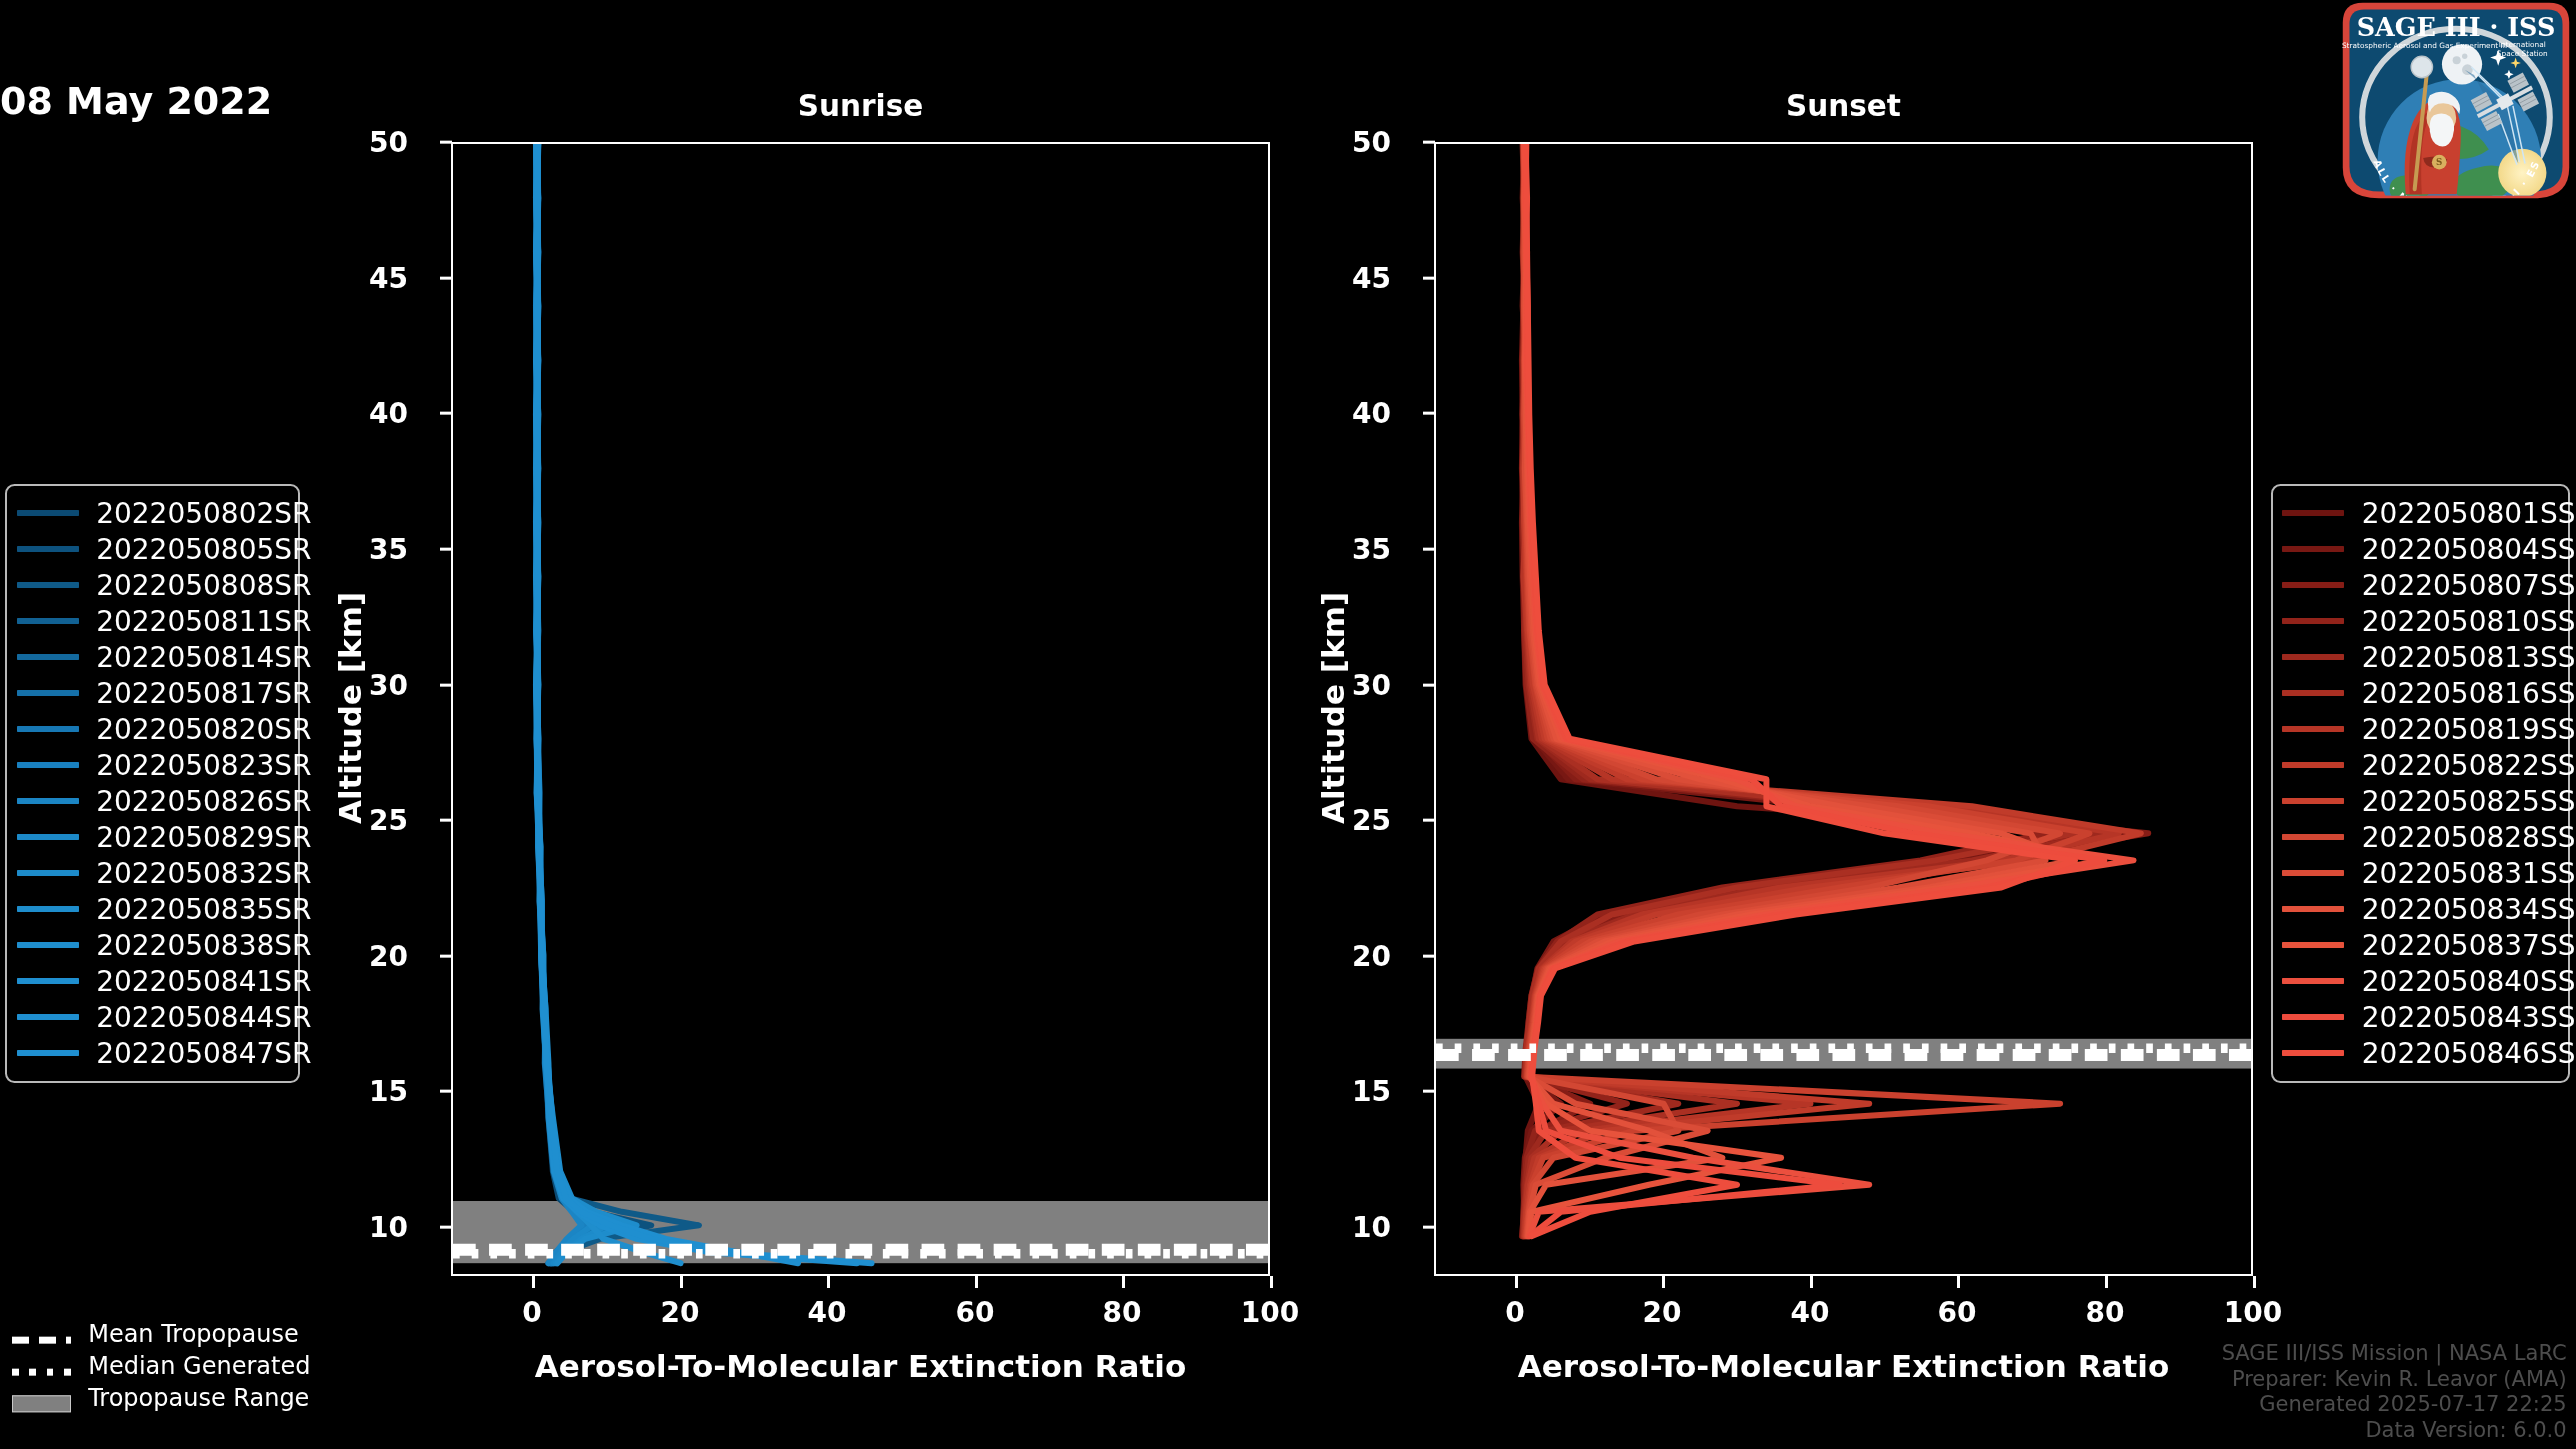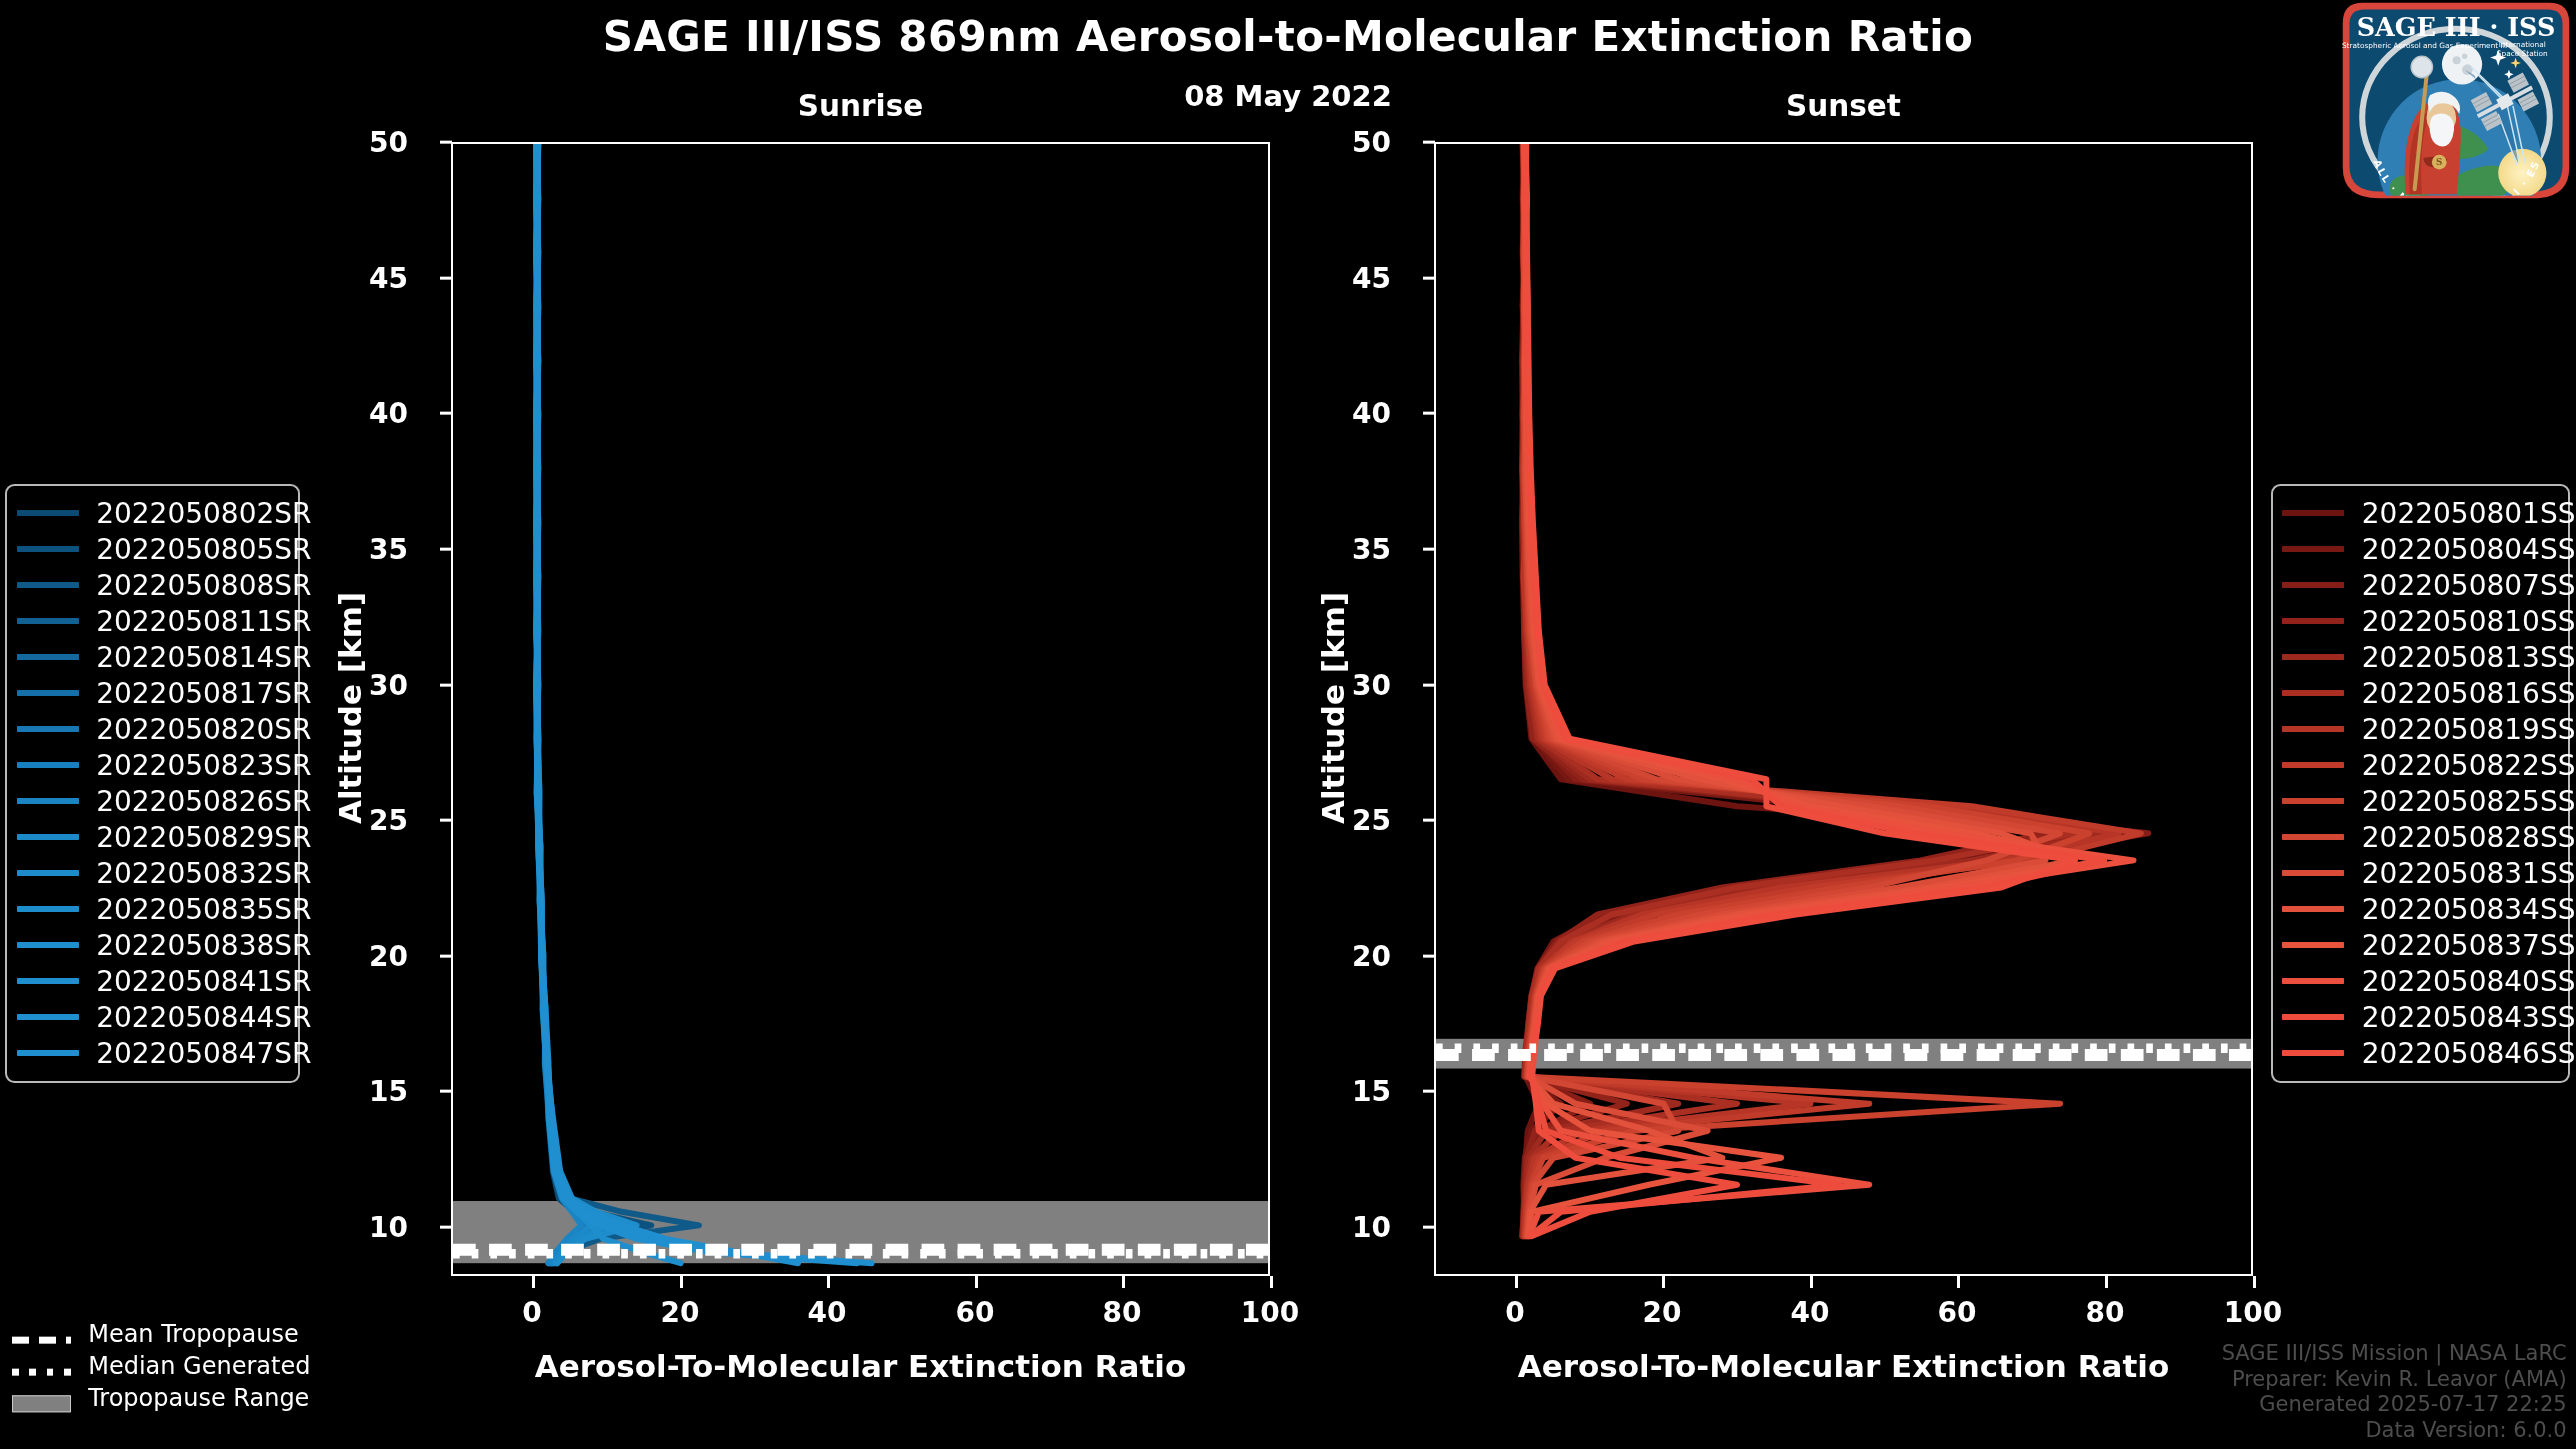--- a/index.html
+++ b/index.html
@@ -25,22 +25,21 @@
     text-align: center;
     font-size: 42px;
     font-weight: bold;
     letter-spacing: 0.3px;
     font-family: "DejaVu Sans", sans-serif;
   }
   #date-subtitle {
     position: absolute;
     left: 0; right: 0;
     top: 79px;
-    text-align: center;
-    font-size: 29px;
+    font-size: 38px;
     font-weight: bold;
   }
   .panel-title {
     position: absolute;
     top: 89px;
     font-size: 29.5px;
     font-weight: bold;
     text-align: center;
   }
   #sunrise-title { left: 451px; width: 819px; }
@@ -214,21 +213,20 @@
     width: 232px;
     height: 201px;
   }
   #mission-logo svg { display: block; width: 100%; height: 100%; }
 </style>
 </head>
 <body>
 
 <div class="root">
 
-  <div id="main-title">SAGE III/ISS 869nm Aerosol-to-Molecular Extinction Ratio</div>
   <div id="date-subtitle">08 May 2022</div>
   <div class="panel-title" id="sunset-title">Sunset</div>
   <div class="panel-title" id="sunrise-title">Sunrise</div>
 
   <div class="panel" id="panel-sunrise">
     <div class="plotarea" id="plot-sunrise">
         <svg viewBox="0 0 1221 1690" preserveAspectRatio="none">
           <rect x="0" y="1580.8373205741627" width="1221" height="92.9904306220094" fill="#808080"></rect>
           <polyline points="125.4,0 127.60000000000001,80.8612440191389 124.3,161.72248803827756 126.5,242.58373205741623 125.4,323.4449760765551 124.3,404.30622009569356 125.4,485.16746411483246 124.3,566.0287081339713 125.4,646.8899521531098 126.5,727.7511961722487 125.4,808.6124401913875 126.5,889.4736842105262 127.60000000000001,970.334928229665 128.7,1051.1961722488038 130.9,1132.0574162679425 133.1,1212.9186602870814 135.3,1293.77990430622 138.6,1374.6411483253587 143,1455.5023923444976 149.6,1536.3636363636363 158.4,1576.7942583732056 181.5,1597.0095693779904 220,1617.2248803827752 176,1637.4401913875597 154,1657.6555023923445 145.2,1673.8277511961721" fill="none" stroke="#0b4a73" stroke-width="9" stroke-linejoin="round" stroke-linecap="round"></polyline>
           <polyline points="126.5,0 124.3,80.8612440191389 127.60000000000001,161.72248803827756 125.4,242.58373205741623 126.5,323.4449760765551 125.4,404.30622009569356 124.3,485.16746411483246 125.4,566.0287081339713 126.5,646.8899521531098 125.4,727.7511961722487 126.5,808.6124401913875 127.60000000000001,889.4736842105262 126.5,970.334928229665 129.8,1051.1961722488038 130.9,1132.0574162679425 132,1212.9186602870814 136.4,1293.77990430622 139.7,1374.6411483253587 144.1,1455.5023923444976 151.8,1536.3636363636363 165,1576.7942583732056 209,1597.0095693779904 297,1617.2248803827752 203.5,1637.4401913875597 159.5,1657.6555023923445 143,1673.8277511961721" fill="none" stroke="#0d527e" stroke-width="9" stroke-linejoin="round" stroke-linecap="round"></polyline>

